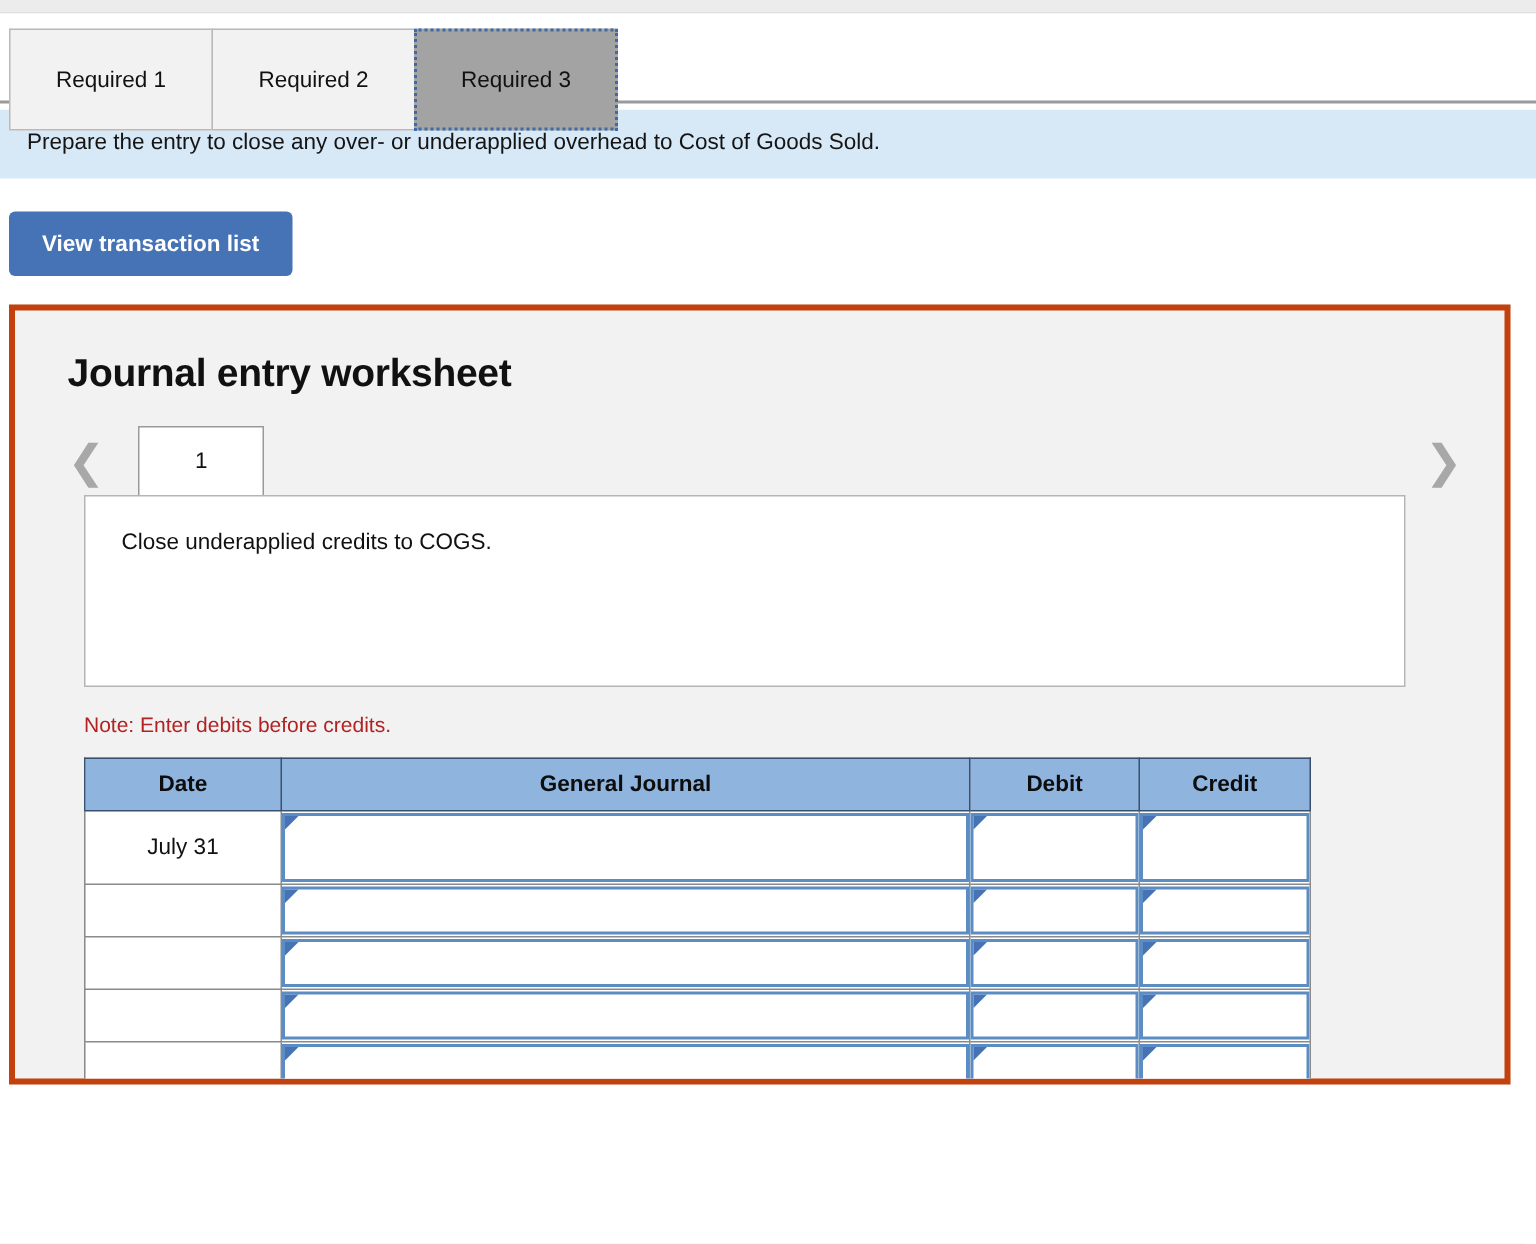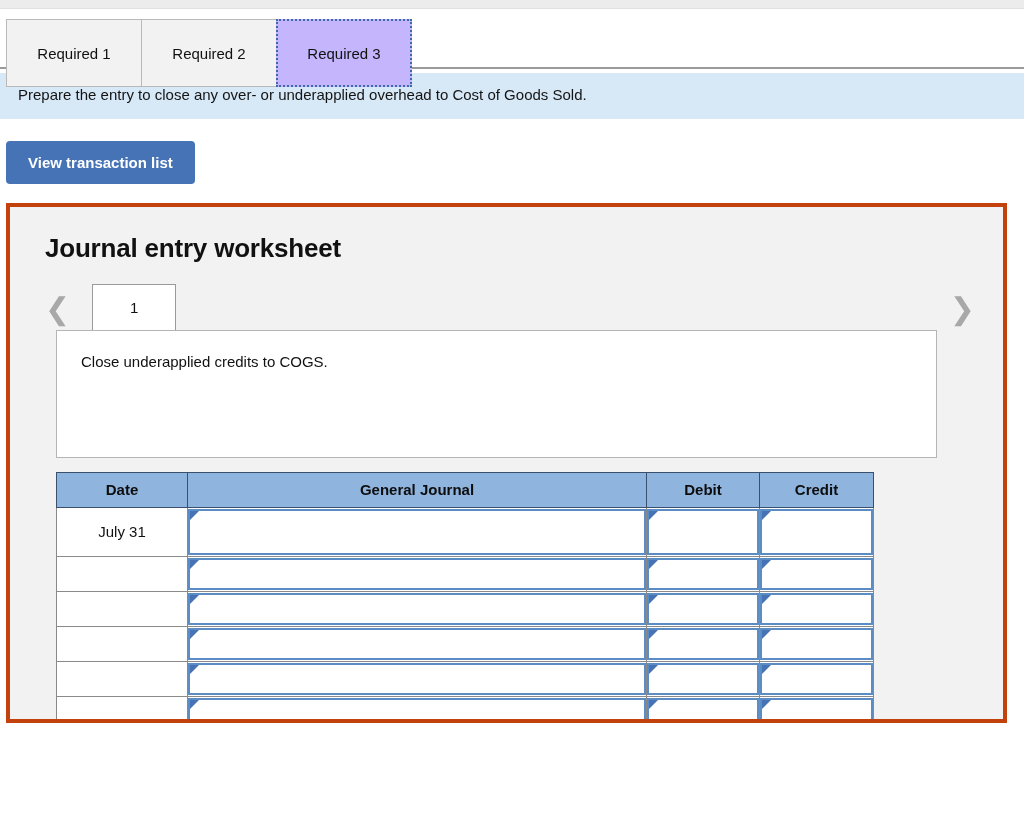--- a/index.html
+++ b/index.html
@@ -46,21 +46,21 @@
     justify-content: center;
     background: #f2f2f2;
     border: 1px solid #b9b9b9;
     margin-right: -1px;
     font-size: 15px;
     color: #111;
     white-space: nowrap;
     cursor: pointer;
   }
   .tab.active {
-    background: #c4b5fd;
+    background: #a3a3a3;
     border: 2px dotted #3e6ba8;
     position: relative;
     z-index: 3;
   }
   .tabs-underline {
     position: absolute;
     left: 0;
     right: 0;
     bottom: 4px;
     height: 2px;
@@ -276,20 +276,21 @@
     <div class="page-tab">
       <span>1</span>
     </div>
     <span class="chev chev-right">❯</span>
   </div>
 
   <div class="desc-box">
     <span>Close underapplied credits to COGS.</span>
   </div>
 
+  <div class="note">Note: Enter debits before credits.</div>
 
   <div class="table-wrap">
     <table class="journal">
       <colgroup>
         <col class="col-date">
         <col class="col-gj">
         <col class="col-debit">
         <col class="col-credit">
       </colgroup>
       <thead>

